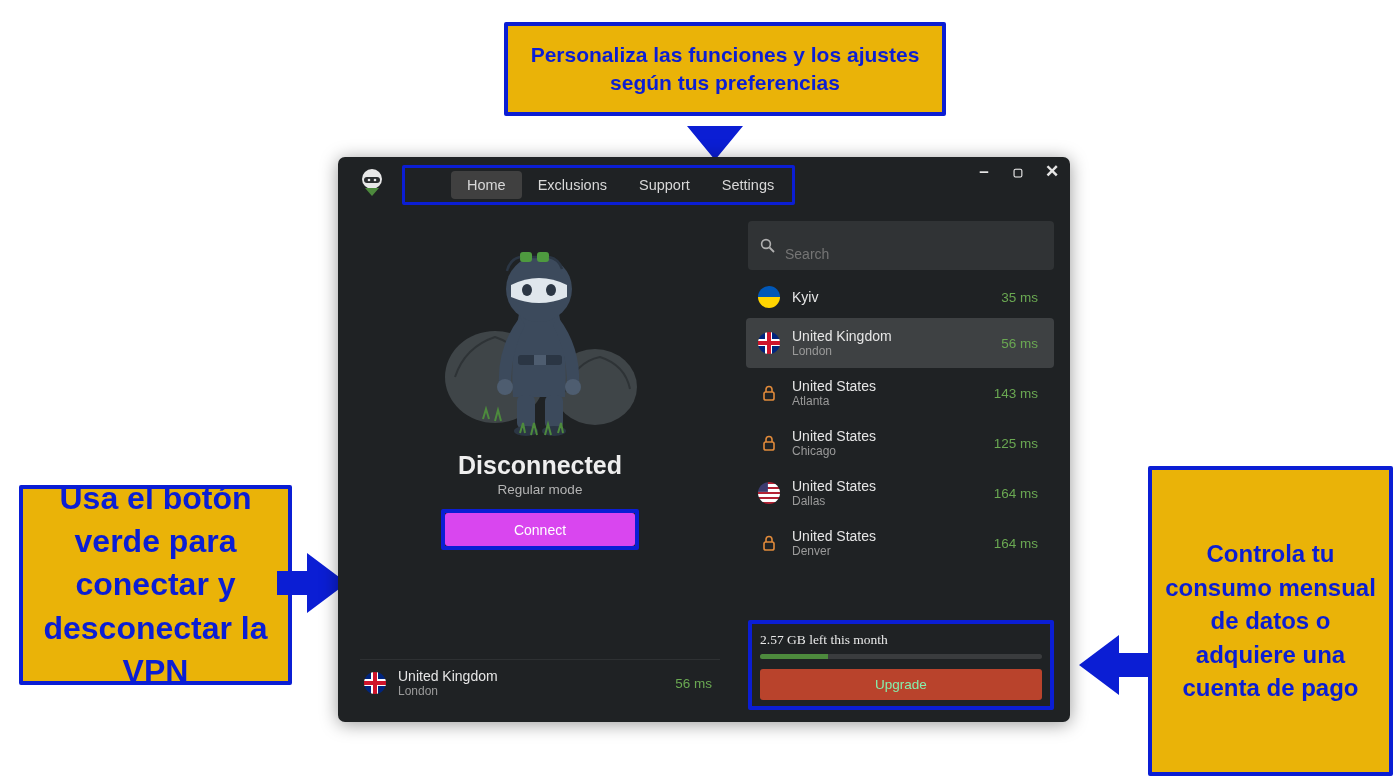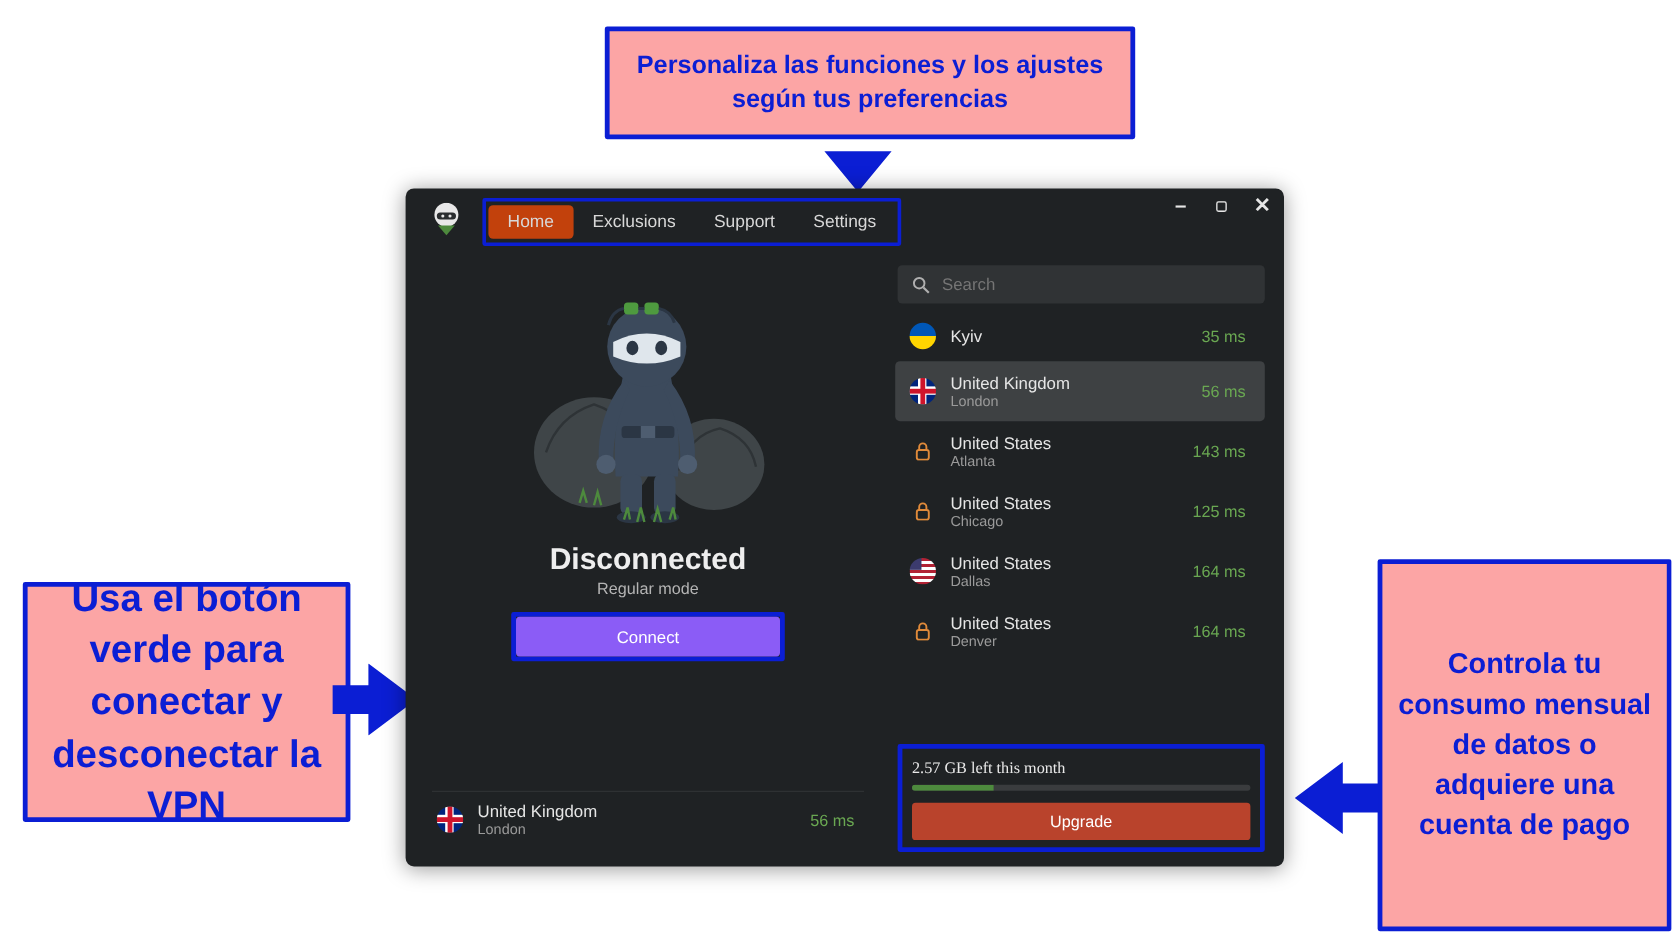--- a/index.html
+++ b/index.html
@@ -45,21 +45,22 @@
     padding: 0 2px;
   }
   .tab {
     padding: 6px 16px;
     font-size: 14.5px;
     color: #d8d8d8;
     border-radius: 4px;
     cursor: pointer;
   }
   .tab.active {
-    background: #c2410c;
+    background: #404040;
+    margin-left: 44px;
   }
   .win-controls {
     position: absolute;
     right: 10px;
     top: 8px;
     display: flex;
     gap: 18px;
     align-items: center;
   }
   .win-btn {
@@ -98,23 +99,23 @@
     margin-top: 2px;
     font-size: 13.5px;
     color: #b4b4b4;
   }
   .connect-wrap {
     margin-top: 12px;
     border: 4px solid #0b1ed4;
     border-radius: 2px;
   }
   .connect-btn {
-    width: 220px;
+    width: 190px;
     height: 33px;
-    background: #8b5cf6;
+    background: #d946ef;
     color: #ffffff;
     border: none;
     font-size: 14px;
     border-radius: 3px;
     cursor: pointer;
   }
   .selected-server {
     position: absolute;
     left: 14px;
     bottom: 8px;
@@ -192,20 +193,21 @@
     margin: 4px 8px 6px 4px;
     color: #b0b0b0;
   }
   .search-box input {
     flex: 1;
     background: transparent;
     border: none;
     outline: none;
     color: #7dd3fc;
     font-size: 14px;
+    margin-top: 17px;
   }
   .server-list {
     flex: 1;
     overflow: hidden;
     padding: 0 8px 0 2px;
   }
   .server-item {
     display: flex;
     align-items: center;
     gap: 12px;
@@ -238,31 +240,31 @@
   }
   .progress-fill {
     height: 100%;
     width: 24%;
     background: #4d8a3d;
   }
   .upgrade-btn {
     width: 100%;
     height: 31px;
     background: #b9432c;
-    color: #ffffff;
+    color: #86efac;
     border: none;
     border-radius: 3px;
     font-size: 13.5px;
     cursor: pointer;
   }
 
   
   .callout {
     position: absolute;
-    background: #fca5a5;
+    background: #eab308;
     border: 4px solid #0b1ed4;
     color: #0b1ed4;
     text-align: center;
     font-weight: 700;
     display: flex;
     align-items: center;
     justify-content: center;
     padding: 6px 10px;
     border-radius: 2px;
   }

